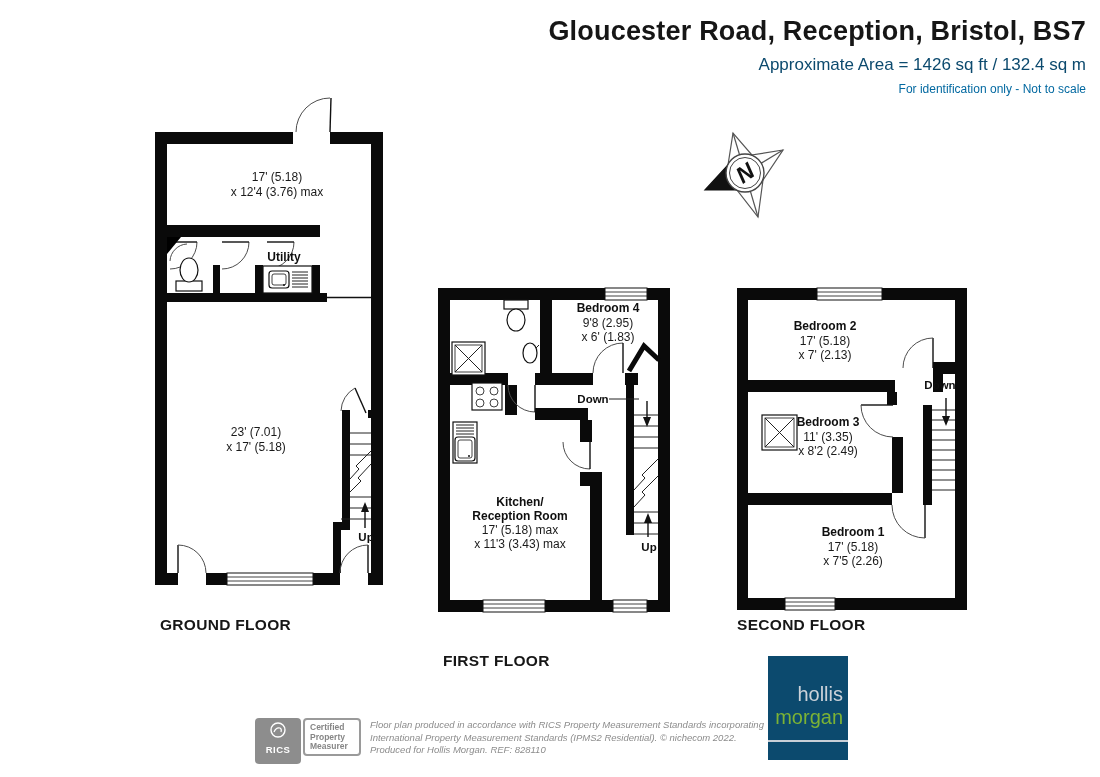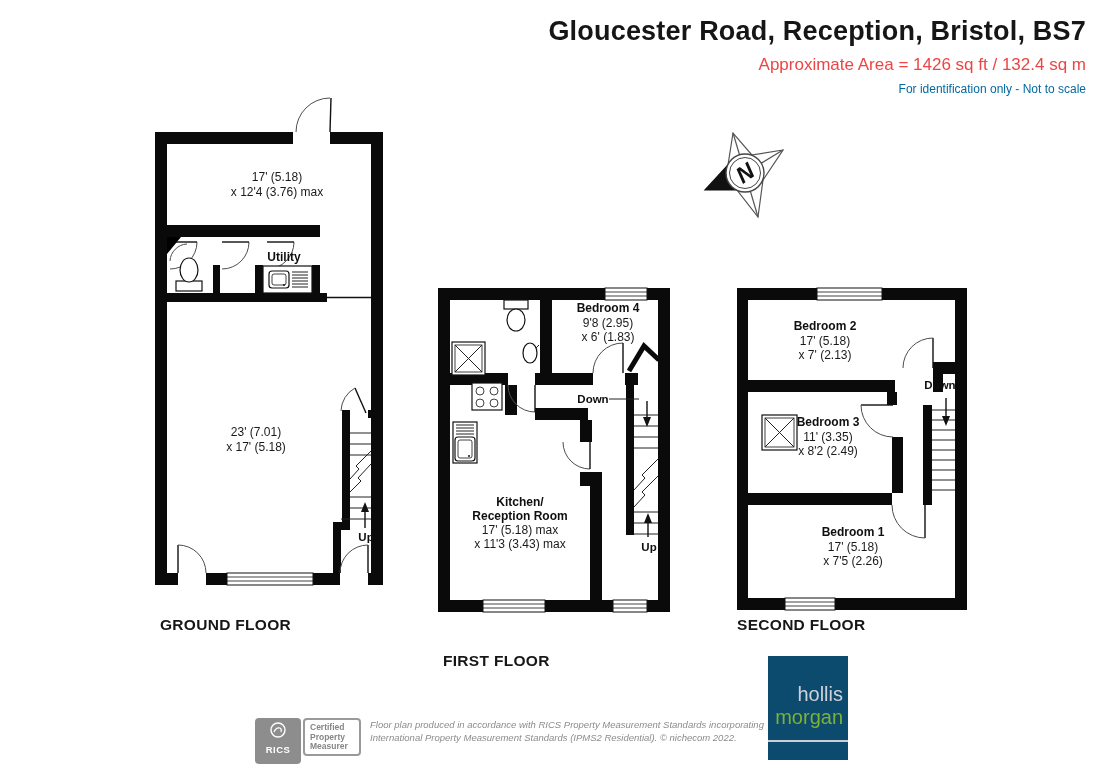--- a/index.html
+++ b/index.html
@@ -1,21 +1,21 @@
 <!DOCTYPE html>
 <html><head>
 <meta charset="utf-8">
 <style>
   html,body{margin:0;padding:0;background:#fff;}
   body{position:relative;width:1100px;height:777px;overflow:hidden;
        font-family:"Liberation Sans",sans-serif;color:#1a1a1a;}
   
   .hdr{position:absolute;top:16px;right:14px;text-align:right;}
   .hdr .title{font-size:27px;font-weight:700;letter-spacing:.2px;color:#161616;}
-  .hdr .area{font-size:17px;margin-top:8px;color:#ef4444;}
+  .hdr .area{font-size:17px;margin-top:8px;color:#0c4a6e;}
   .hdr .note{font-size:12px;margin-top:7px;color:#0369a1;}
   
   .plan{position:absolute;}
   svg text{font-family:"Liberation Sans",sans-serif;}
   .wall{fill:#0a0a0a;}
   .door{stroke:#4d4d4d;stroke-width:1;fill:none;}
   .leaf{stroke:#111;stroke-width:1.4;fill:none;}
   .step{stroke:#222;stroke-width:1;fill:none;}
   .fix{fill:#fff;stroke:#111;stroke-width:1.2;}
   .fthin{fill:none;stroke:#111;stroke-width:.8;}
@@ -363,20 +363,21 @@
       <div>Certified</div>
       <div>Property</div>
       <div>Measurer</div>
     </div>
   </div>
 </div>
 
 <div class="foot-text">
   <div>Floor plan produced in accordance with RICS Property Measurement Standards incorporating</div>
   <div>International Property Measurement Standards (IPMS2 Residential).   © nichecom 2022.</div>
+  <div>Produced for Hollis Morgan.    REF:  828110</div>
 </div>
 
 <div class="logo" style="background-color: #0c4a6e;">
   <div class="lt">
     <span class="l1">hollis</span>
     <span class="l2" style="color: rgb(124, 178, 53);">morgan</span>
   </div>
   <div class="rule"></div>
 </div>
 

